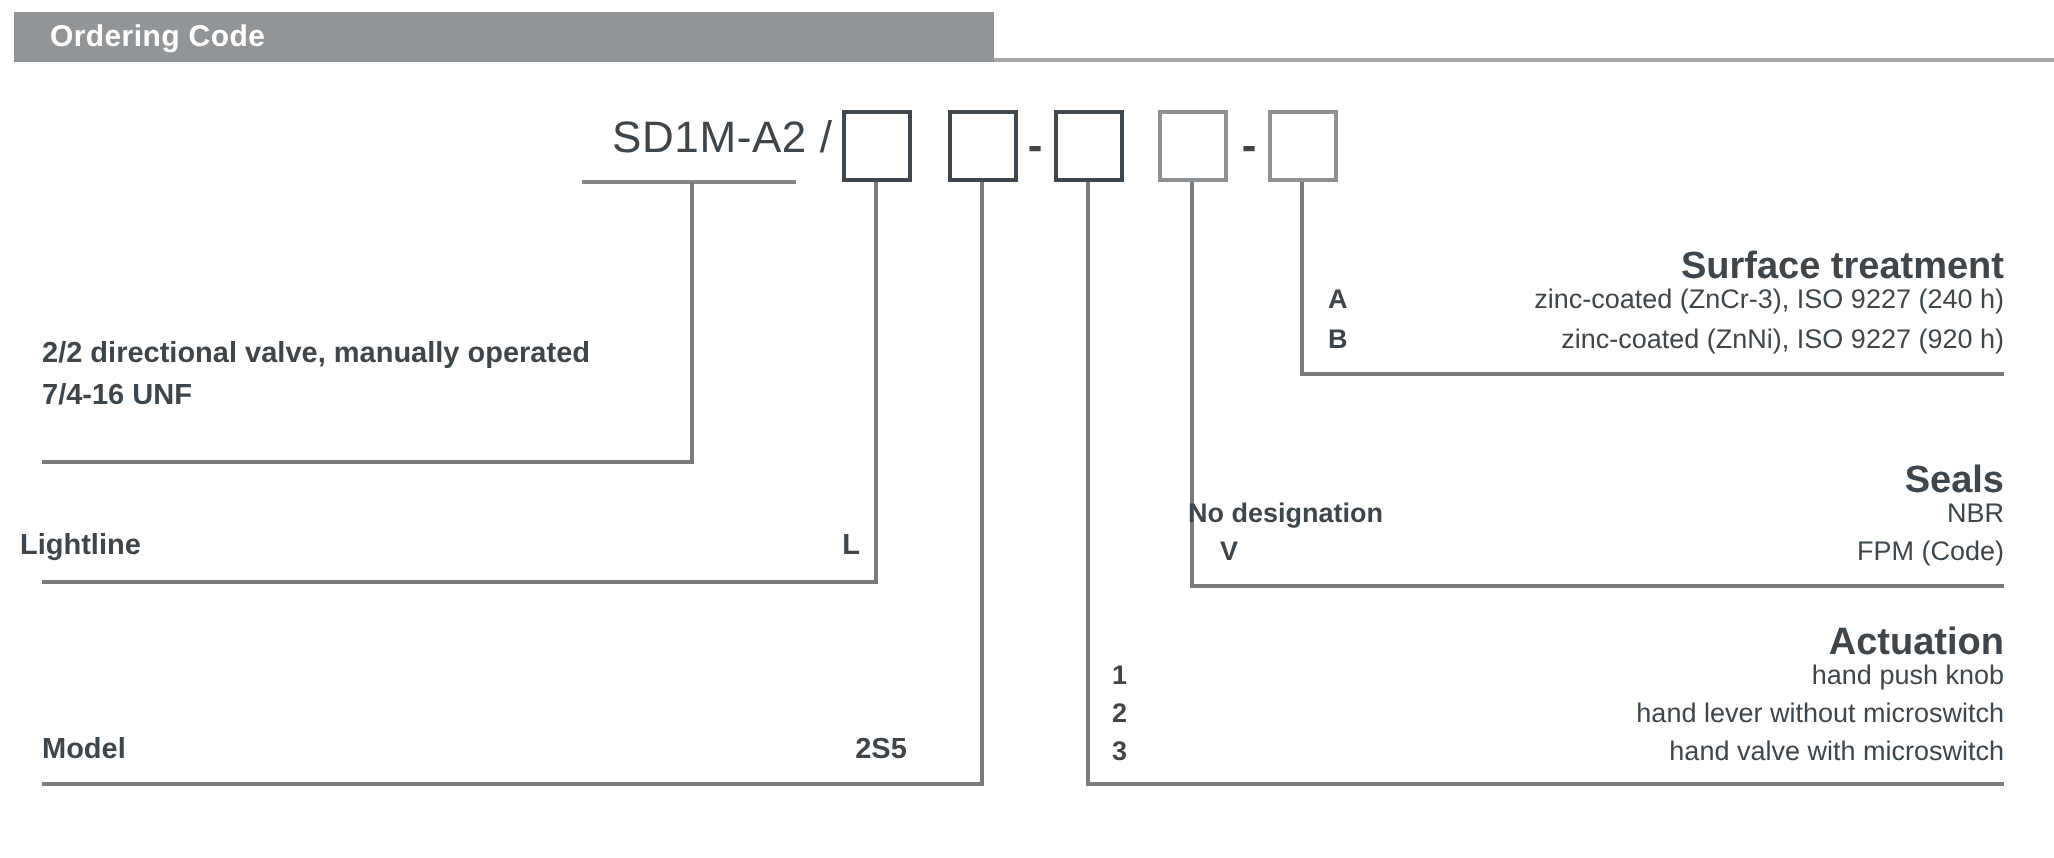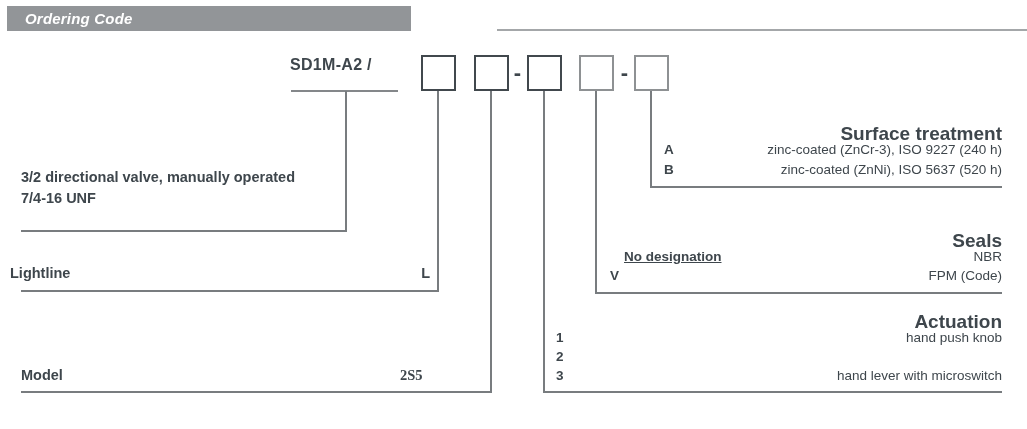--- a/index.html
+++ b/index.html
@@ -9,33 +9,32 @@
     height: 429px;
     background: #ffffff;
     font-family: "Liberation Sans", sans-serif;
     color: #3e464c;
     overflow: hidden;
   }
   .abs { position: absolute; }
 
   
   #header-bar {
-    left: 7px; top: 6px; width: 404px; height: 25px;
+    left: 7px; top: 6px; width: 490px; height: 25px;
     background: #929598;
-    font-style: italic;
   }
   #header-title {
     display: block; padding-left: 18px; line-height: 25px;
     font-size: 15px; font-weight: bold; color: #ffffff;
     letter-spacing: 0.2px;
   }
   #header-rule { left: 497px; top: 29px; width: 530px; height: 2px; background: #a4a7a9; }
 
   
-  #code-prefix { left: 290px; top: 56px; font-size: 16px; font-weight: bold; letter-spacing: 0.3px; }
+  #code-prefix { left: 306px; top: 56px; font-size: 22px; font-weight: normal; letter-spacing: 0.3px; }
   #prefix-underline { left: 291px; top: 90px; width: 107px; height: 2px; background: #84878a; }
 
   
   .code-box { top: 55px; width: 31px; height: 32px; background: #ffffff; border: 2px solid #41484d; }
   .code-box.light { border-color: #8e9193; }
   #box-1 { left: 421px; }
   #box-2 { left: 474px; }
   #box-3 { left: 527px; }
   #box-4 { left: 579px; }
   #box-5 { left: 634px; }
@@ -62,35 +61,35 @@
   #rule-surface     { left: 650px; top: 186px; width: 352px; }
   #rule-seals       { left: 595px; top: 292px; width: 407px; }
   #rule-actuation   { left: 543px; top: 391px; width: 459px; }
 
   
   #description { left: 21px; top: 167px; font-size: 14.5px; font-weight: bold; line-height: 21px; }
   .row-label { font-size: 14.5px; font-weight: bold; }
   #lightline-label { left: 10px; top: 265px; }
   #lightline-code  { left: 360px; top: 265px; width: 70px; text-align: right; }
   #model-label { left: 21px; top: 367px; }
-  #model-code  { left: 400px; top: 367px; width: 81px; text-align: left; font-family: Liberation Serif, serif; }
+  #model-code  { left: 400px; top: 367px; width: 81px; text-align: center; }
 
   
   .opt-title { right: 25px; top: 0; font-size: 19px; font-weight: bold; text-align: right; }
   .opt-code  { font-size: 13.5px; font-weight: bold; }
   .opt-value { right: 25px; font-size: 13.5px; text-align: right; margin-left: 44px; }
 
   #surface-title { right: 25px; top: 123px; }
   #surface-a-code { left: 664px; top: 142px; }
   #surface-a-value { top: 142px; }
   #surface-b-code { left: 664px; top: 162px; }
   #surface-b-value { top: 162px; }
 
   #seals-title { right: 25px; top: 230px; }
-  #seals-1-code { left: 624px; top: 249px; text-decoration: underline; }
+  #seals-1-code { left: 594px; top: 249px; }
   #seals-1-value { top: 249px; }
   #seals-2-code { left: 610px; top: 268px; }
   #seals-2-value { top: 268px; }
 
   #actuation-title { right: 25px; top: 311px; }
   #actuation-1-code { left: 556px; top: 330px; }
   #actuation-1-value { top: 330px; }
   #actuation-2-code { left: 556px; top: 349px; }
   #actuation-2-value { top: 349px; }
   #actuation-3-code { left: 556px; top: 368px; }
@@ -125,42 +124,43 @@
   <div id="v-box5" class="abs vline"></div>
 
   <div id="rule-description" class="abs hline"></div>
   <div id="rule-lightline" class="abs hline"></div>
   <div id="rule-model" class="abs hline"></div>
   <div id="rule-surface" class="abs hline"></div>
   <div id="rule-seals" class="abs hline"></div>
   <div id="rule-actuation" class="abs hline"></div>
 
   <div id="description" class="abs">
-    <div>3/2 directional valve, manually operated</div>
+    <div>2/2 directional valve, manually operated</div>
     <div>7/4-16 UNF</div>
   </div>
 
   <div id="lightline-label" class="abs row-label">Lightline</div>
   <div id="lightline-code" class="abs row-label">L</div>
 
   <div id="model-label" class="abs row-label">Model</div>
   <div id="model-code" class="abs row-label">2S5</div>
 
   <div id="surface-title" class="abs opt-title">Surface treatment</div>
   <div id="surface-a-code" class="abs opt-code">A</div>
   <div id="surface-a-value" class="abs opt-value">zinc-coated (ZnCr-3), ISO 9227 (240 h)</div>
   <div id="surface-b-code" class="abs opt-code">B</div>
-  <div id="surface-b-value" class="abs opt-value">zinc-coated (ZnNi), ISO 5637 (520 h)</div>
+  <div id="surface-b-value" class="abs opt-value">zinc-coated (ZnNi), ISO 9227 (920 h)</div>
 
   <div id="seals-title" class="abs opt-title">Seals</div>
   <div id="seals-1-code" class="abs opt-code">No designation</div>
   <div id="seals-1-value" class="abs opt-value">NBR</div>
   <div id="seals-2-code" class="abs opt-code">V</div>
   <div id="seals-2-value" class="abs opt-value">FPM (Code)</div>
 
   <div id="actuation-title" class="abs opt-title">Actuation</div>
   <div id="actuation-1-code" class="abs opt-code">1</div>
   <div id="actuation-1-value" class="abs opt-value">hand push knob</div>
   <div id="actuation-2-code" class="abs opt-code">2</div>
+  <div id="actuation-2-value" class="abs opt-value">hand lever without microswitch</div>
   <div id="actuation-3-code" class="abs opt-code">3</div>
-  <div id="actuation-3-value" class="abs opt-value">hand lever with microswitch</div>
+  <div id="actuation-3-value" class="abs opt-value">hand valve with microswitch</div>
 
 </div>
 
 </body></html>

